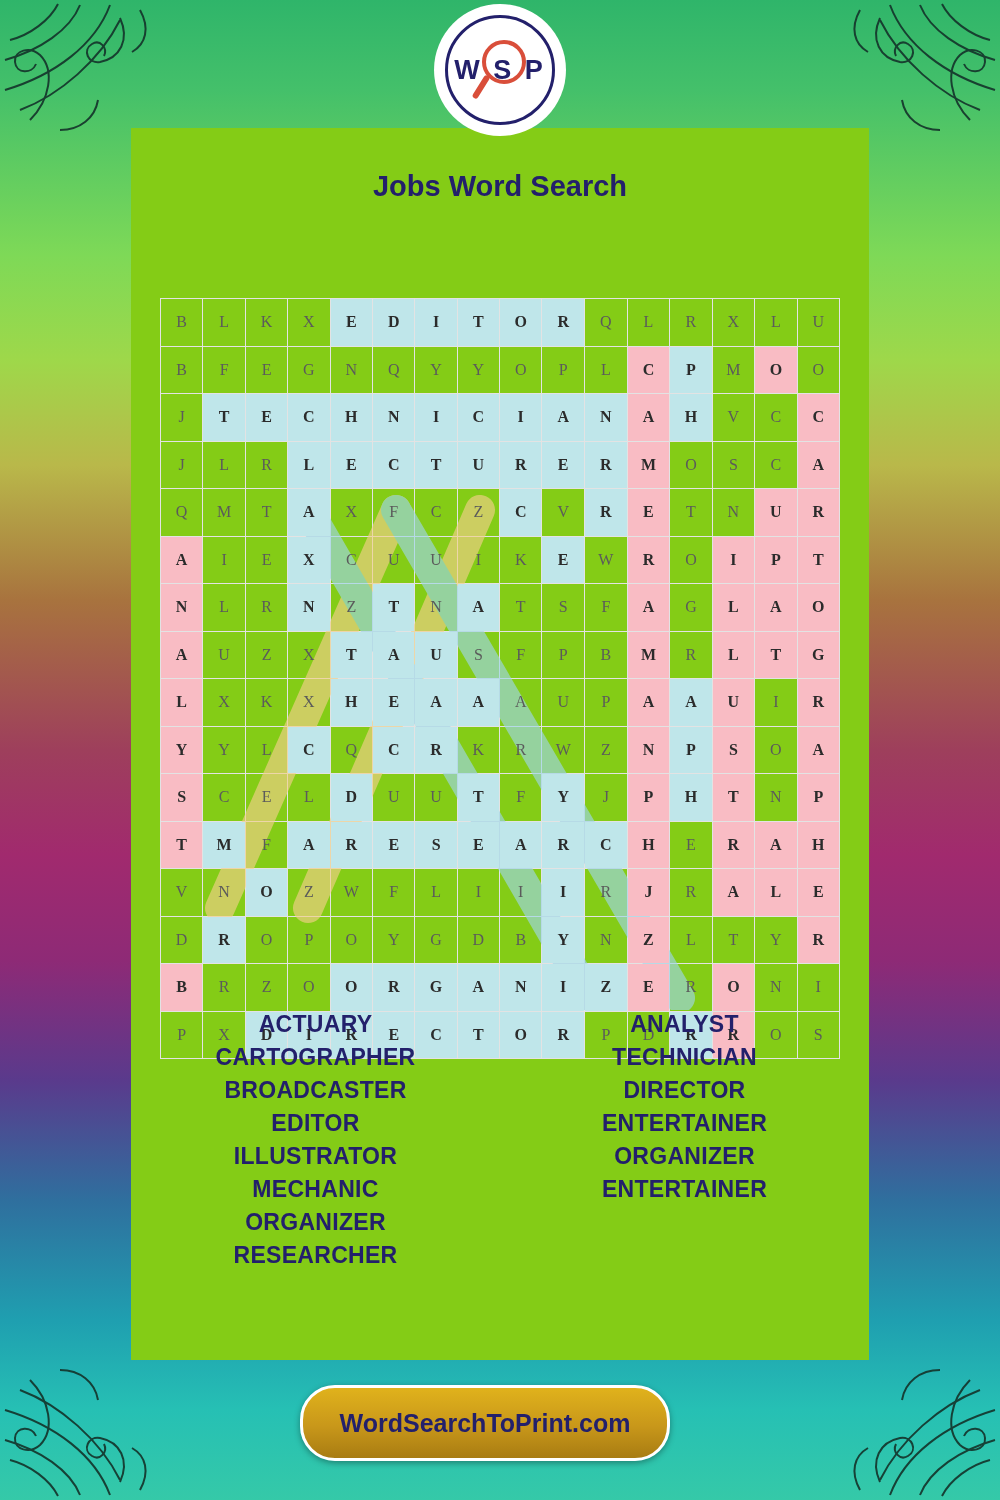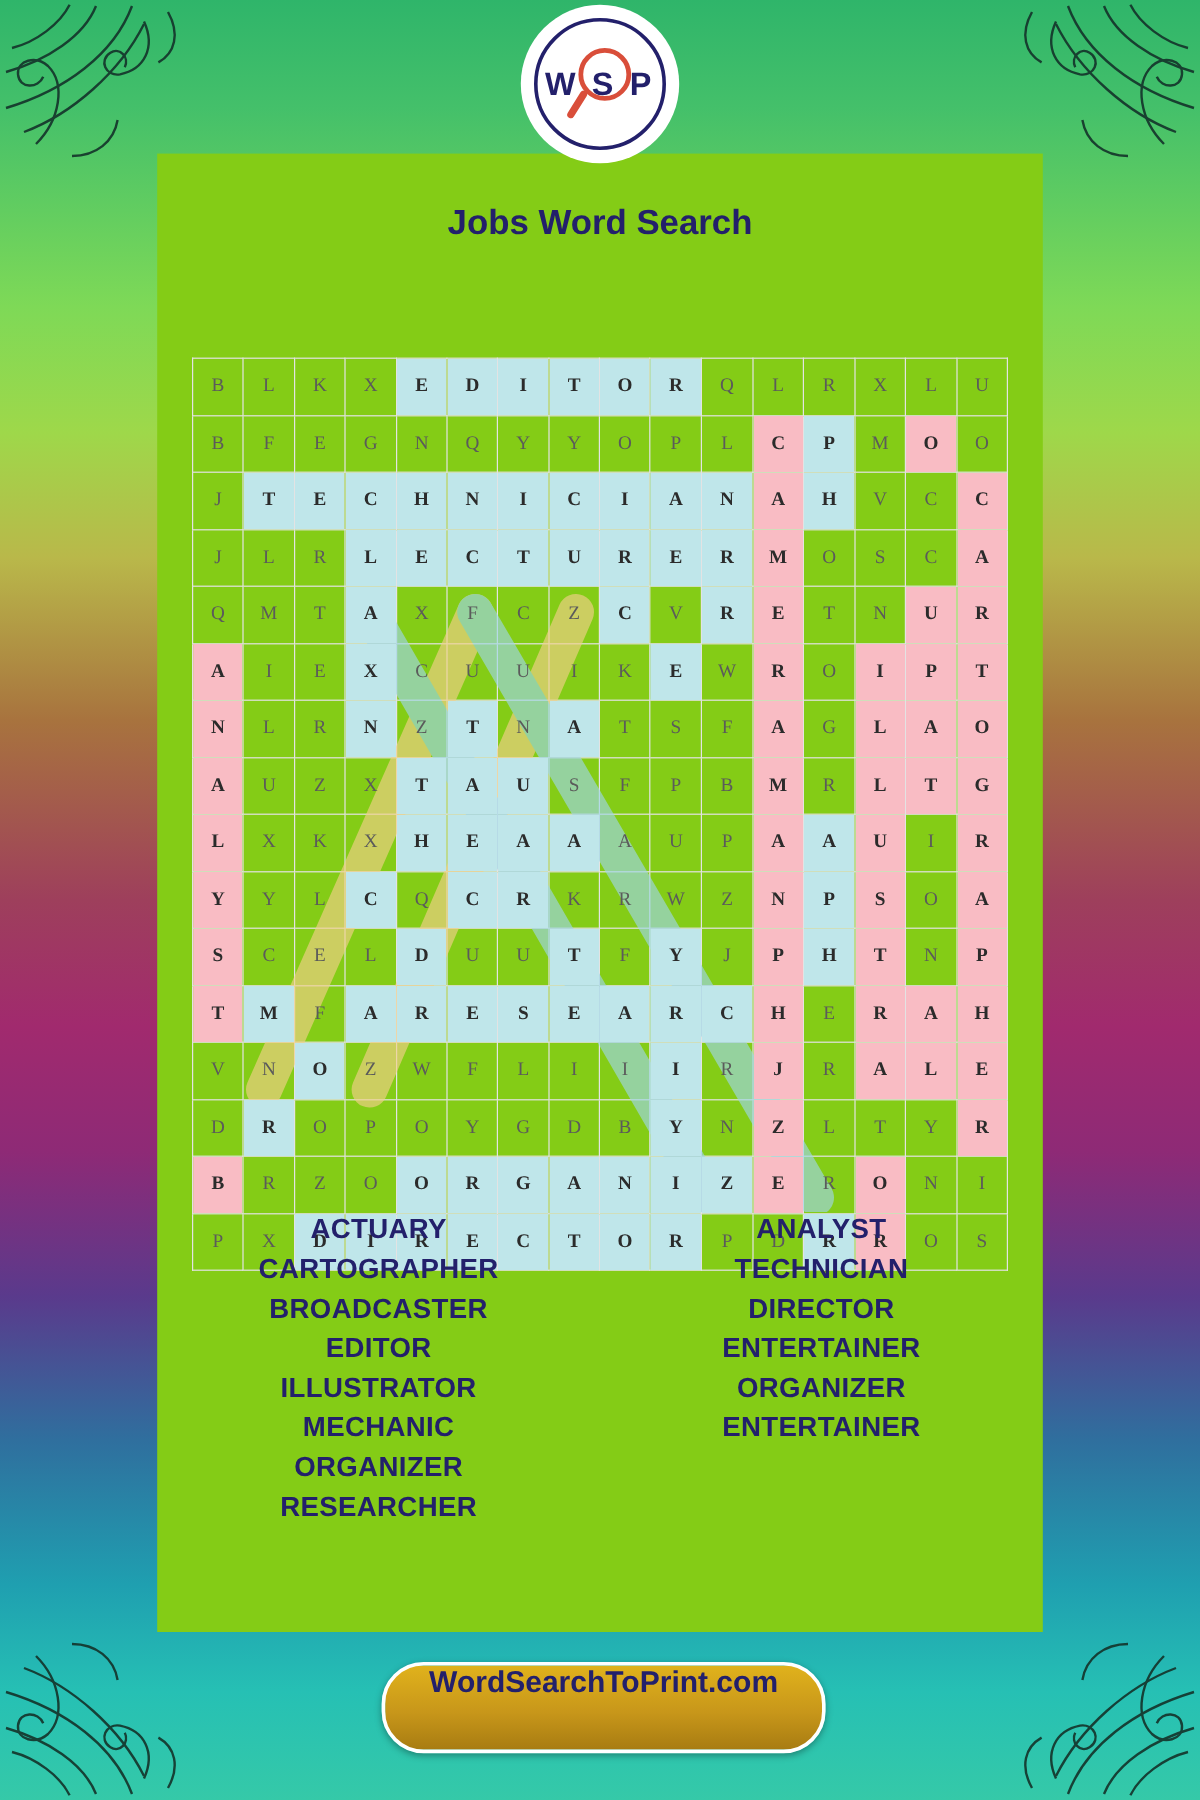--- a/index.html
+++ b/index.html
@@ -46,24 +46,24 @@
     font-family:"Liberation Serif",serif;position:relative;
   }
   table.grid td.hl{font-weight:bold;color:#2b2b2b;}
   .words{position:absolute;left:0;top:880px;width:738px;display:flex;}
   .wcol{flex:1;text-align:center;}
   .wcol div{
     color:#23206b;font-weight:bold;font-size:23px;line-height:33px;
     letter-spacing:.3px;
   }
   .footer-btn{
-    position:absolute;left:318px;top:1385px;width:364px;height:70px;border-radius:35px;
+    position:absolute;left:300px;top:1385px;width:364px;height:70px;border-radius:35px;
     background:linear-gradient(180deg,#e0b21c 0%,#c8971a 55%,#a87c12 100%);
     border:3px solid #fff;
-    display:flex;align-items:flex-start;justify-content:center;
+    display:flex;align-items:center;justify-content:center;
     box-shadow:0 2px 6px rgba(0,0,0,.35);
   }
   .footer-btn span{color:#23206b;font-weight:bold;font-size:25px;}
   svg.ov{position:absolute;left:0;top:0;pointer-events:none;}
 </style>
 </head>
 <body>
 
 <svg class="corner c-tl" viewBox="0 0 230 200">
   <g fill="none" stroke="#14332a" stroke-width="2">

